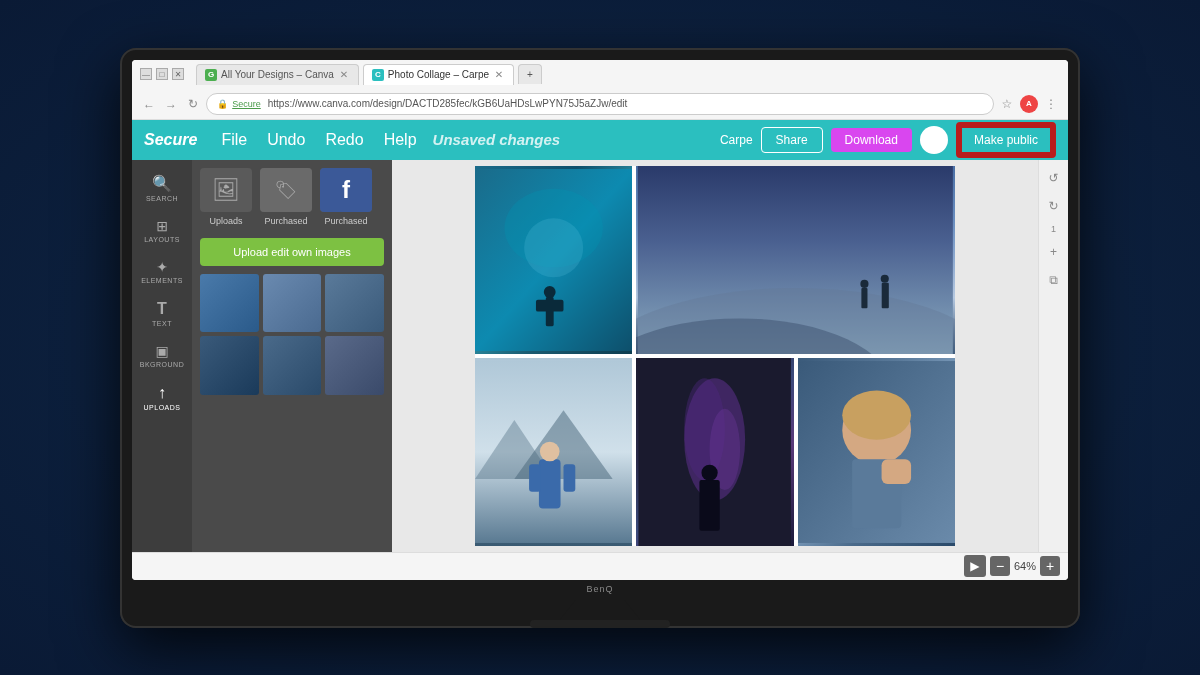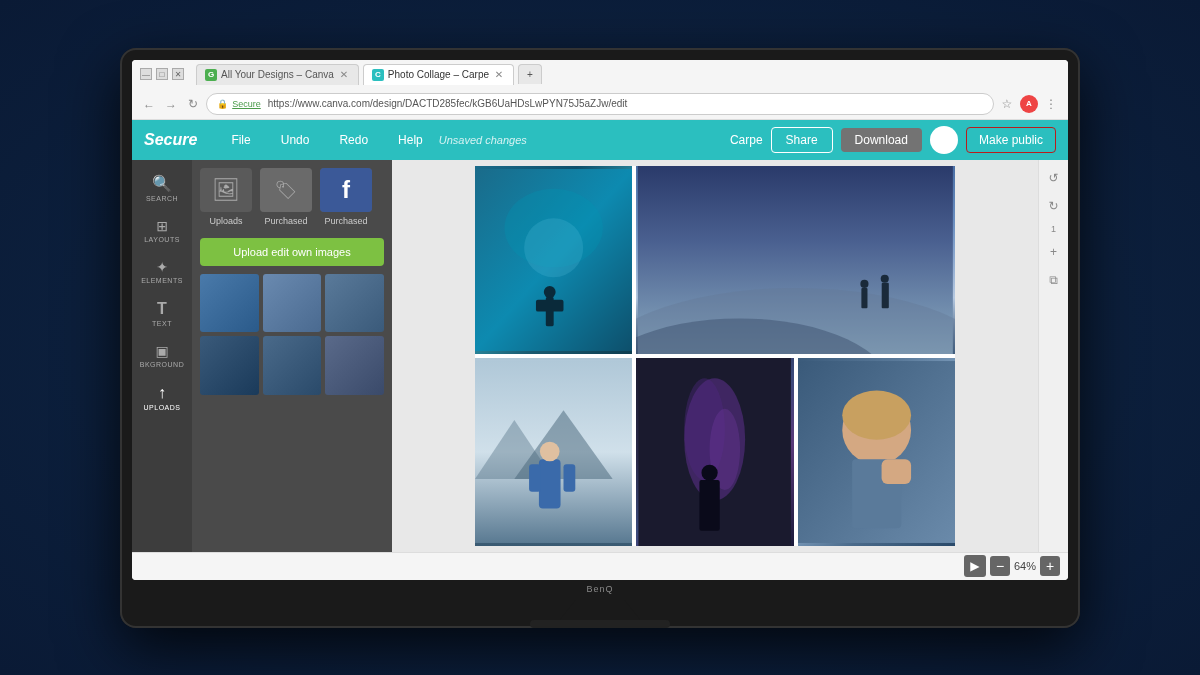--- a/index.html
+++ b/index.html
@@ -210,31 +210,31 @@
     .canva-logo {
       color: white;
       font-size: 16px;
       font-weight: bold;
       font-style: italic;
       margin-right: 8px;
     }
 
     .canva-nav-btn {
       color: white;
-      font-size: 12px;
+      font-size: 16px;
       cursor: pointer;
       padding: 2px 4px;
-      margin-left: 10px;
     }
 
     .unsaved-text {
       color: rgba(255,255,255,0.8);
-      font-size: 11px;
+      font-size: 15px;
       font-style: italic;
       flex: 1;
+      font-weight: bold;
     }
 
     .header-actions {
       display: flex;
       align-items: center;
       gap: 8px;
     }
 
     .user-name {
       color: white;
@@ -245,40 +245,40 @@
       background: transparent;
       border: 1px solid white;
       color: white;
       padding: 5px 14px;
       border-radius: 4px;
       font-size: 12px;
       cursor: pointer;
     }
 
     .download-btn {
-      background: #737373;
+      background: #d946ef;
       border: none;
       color: white;
       padding: 5px 14px;
       border-radius: 4px;
       font-size: 12px;
       cursor: pointer;
     }
 
     .avatar-circle {
       width: 28px;
       height: 28px;
       border-radius: 50%;
       background: #fff;
       flex-shrink: 0;
     }
 
     .make-public-btn {
       background: transparent;
-      border: 1px solid #b91c1c;
+      border: 6px solid #b91c1c;
       color: white;
       padding: 5px 12px;
       border-radius: 4px;
       font-size: 12px;
       cursor: pointer;
     }
 
     
     .canva-body {
       flex: 1;

